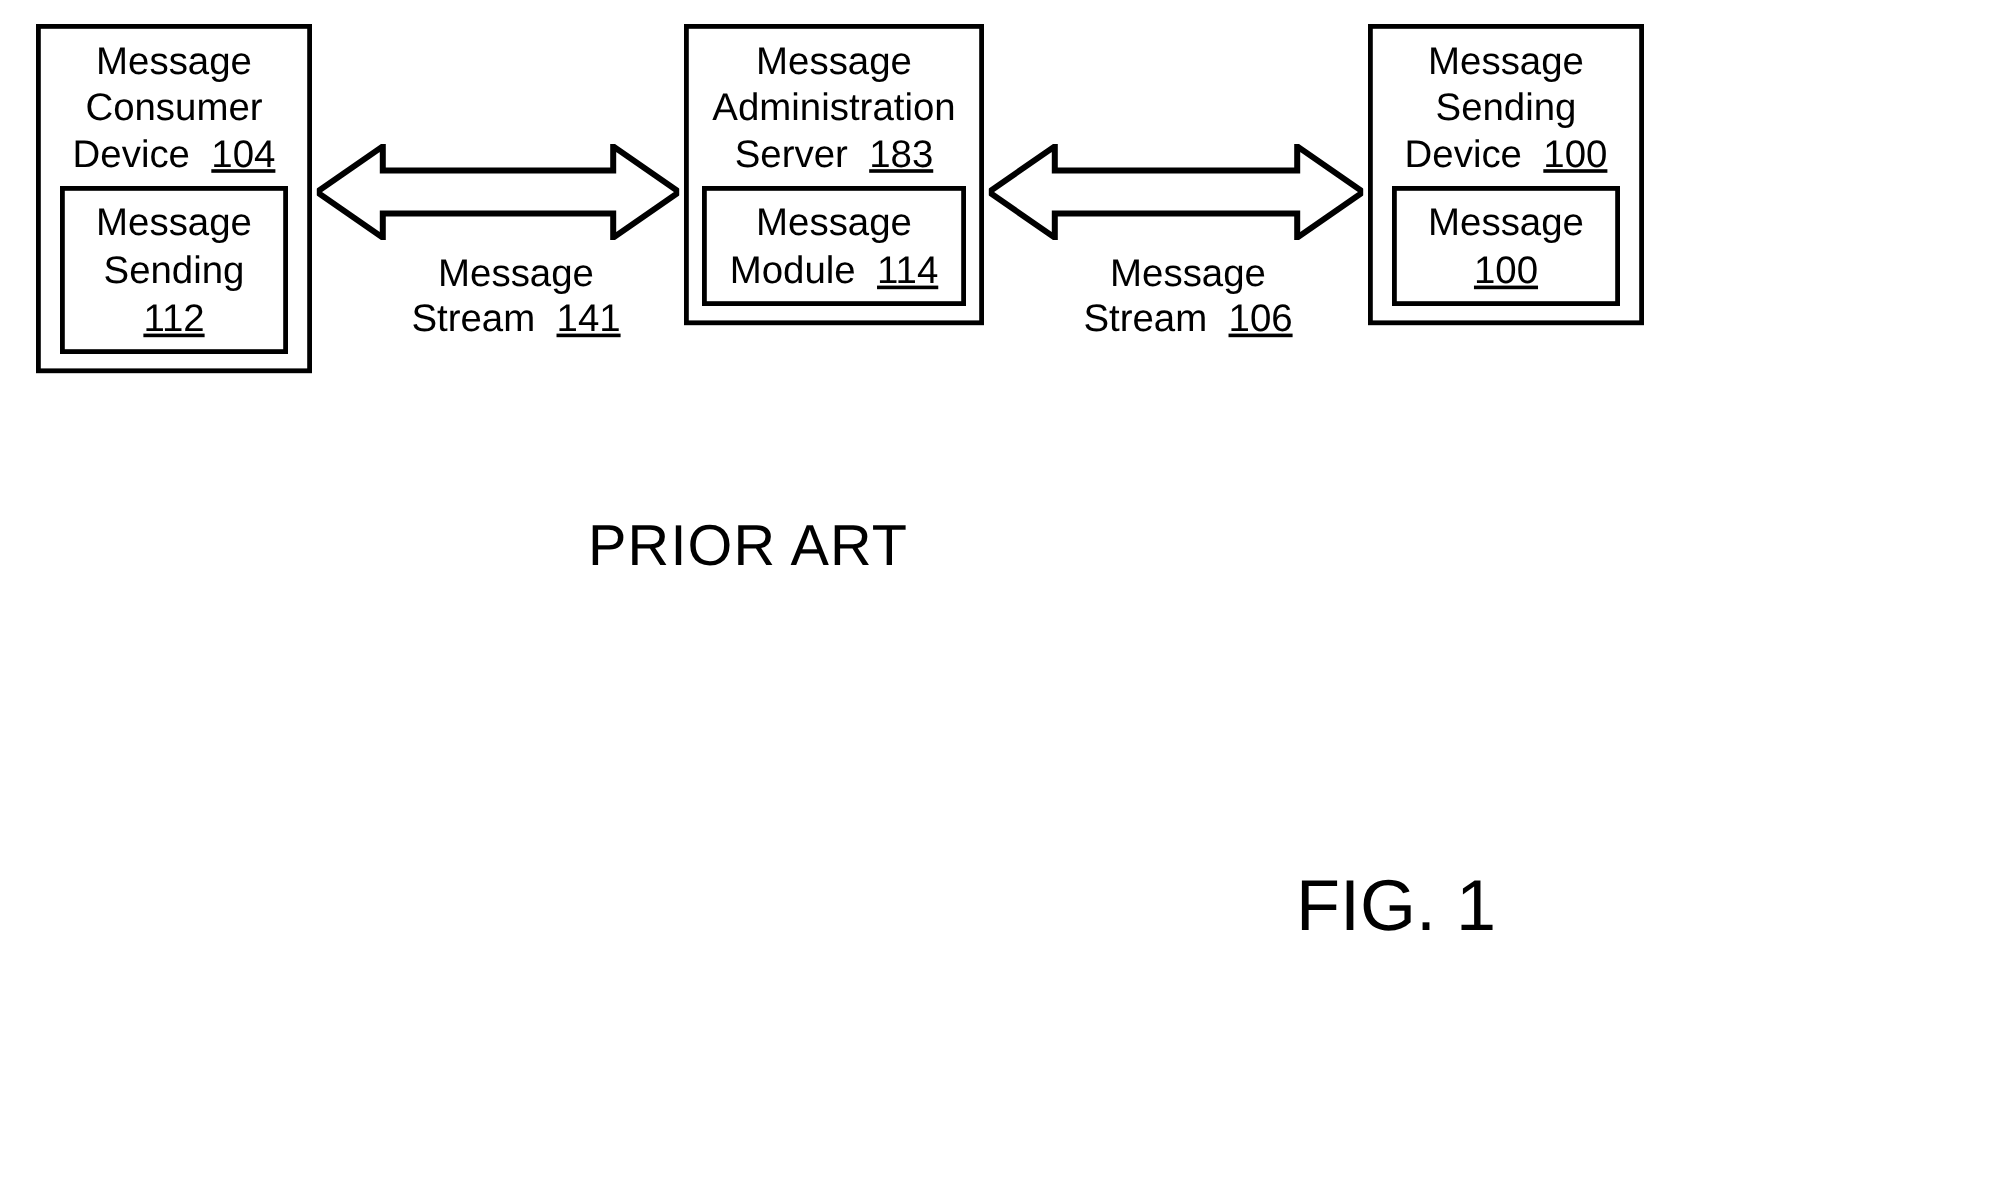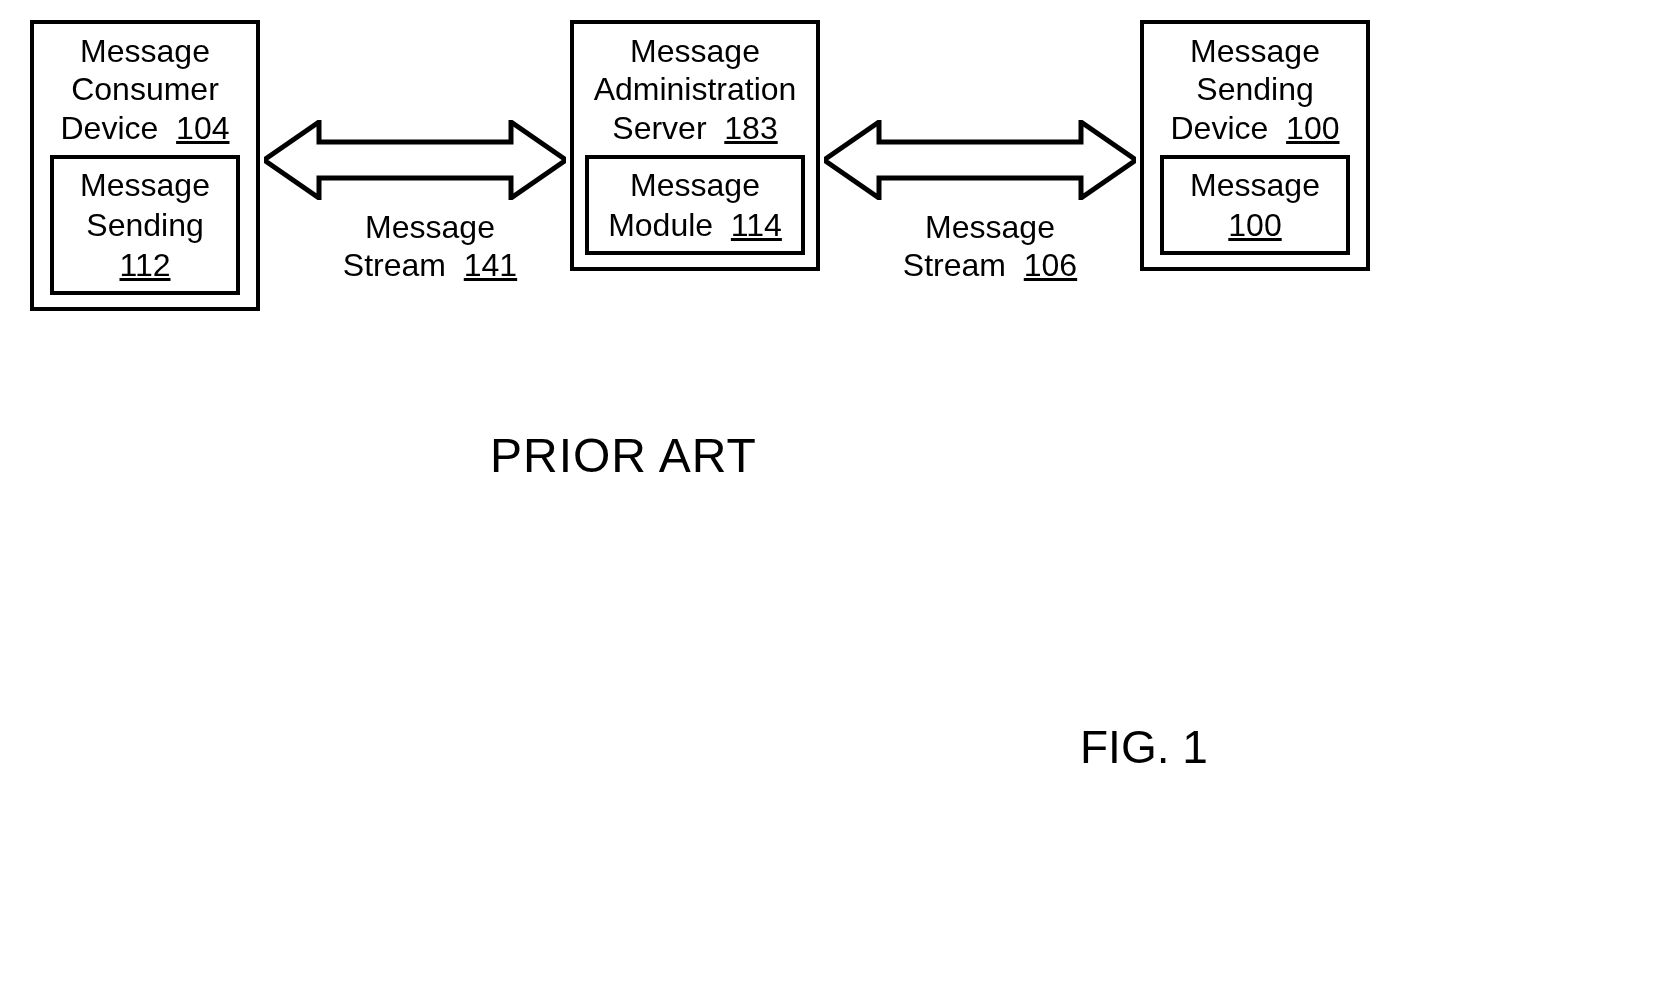--- a/index.html
+++ b/index.html
@@ -44,21 +44,21 @@
     text-align: center;
     white-space: nowrap;
   }
   .caption {
     position: absolute;
     font-size: 48px;
     letter-spacing: 1px;
   }
   .fig {
     position: absolute;
-    font-size: 46px;
+    font-size: 60px;
   }
 </style>
 </head>
 <body>
 
 <div class="canvas">
 
   <div class="box" style="left:10px; top:0px; width:230px;">
     <div>Message</div>
     <div>Consumer</div>

